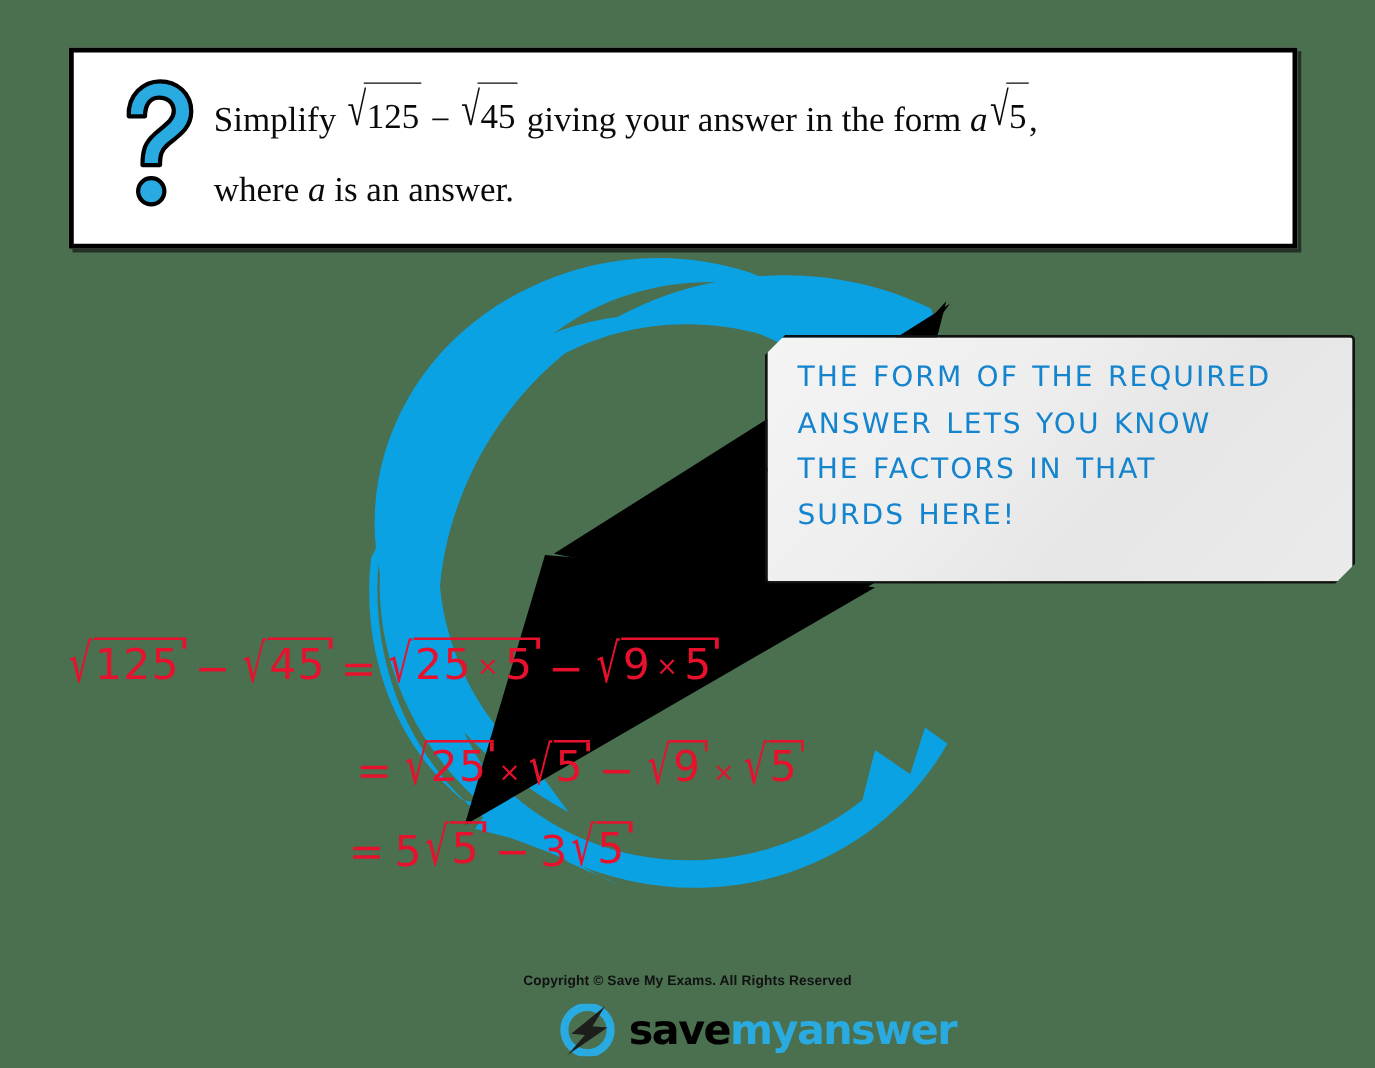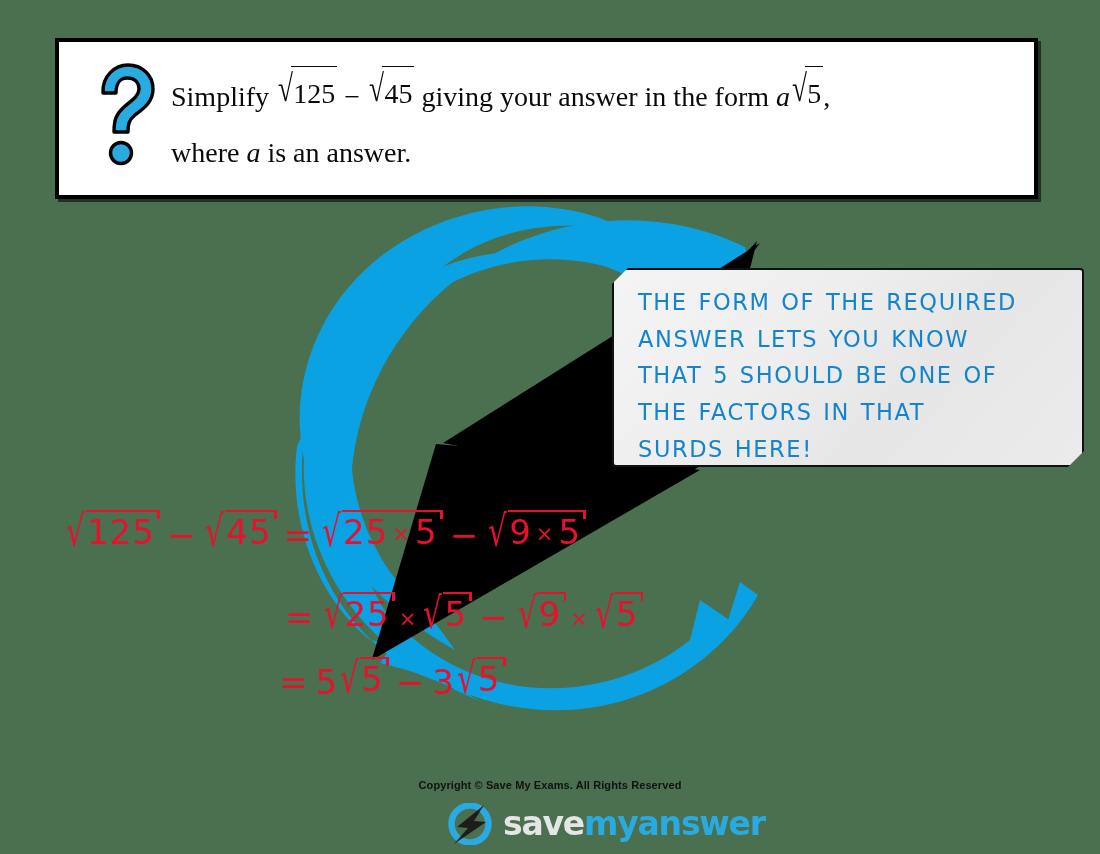--- a/index.html
+++ b/index.html
@@ -149,21 +149,21 @@
   .hw .radical > .rbody::after {
     content: "";
     position: absolute;
     right: 0;
     top: 0;
     width: 2.6px;
     height: 7px;
     background: currentColor;
   }
 
-  .line1 { left: 64px;  top: 513px; }
+  .line1 { left: 53px;  top: 513px; }
   .line2 { left: 278px; top: 595px; }
   .line3 { left: 272px; top: 660px; }
   .line4 { left: 280px; top: 740px; }
 
   
   .footer-copy {
     position: absolute;
     left: 0;
     top: 779px;
     width: 1100px;
@@ -184,21 +184,21 @@
   .logo-word {
     position: absolute;
     left: 57px;
     top: 2px;
     font-family: "DejaVu Sans", "Liberation Sans", sans-serif;
     font-size: 33px;
     font-weight: bold;
     letter-spacing: -1.2px;
     line-height: 38px;
   }
-  .logo-save { color: #e5e5e5; }
+  .logo-save { color: #000000; }
   .logo-my   { color: #29abe2; }
   .logo-exams{ color: #29abe2; }
 </style>
 </head>
 <body>
 
 <div id="stage">
 
   <svg class="watermark" viewBox="0 0 1100 854">
 
@@ -300,21 +300,20 @@
   </div>
 
   <div class="callout">
     <svg class="callout-pin" viewBox="0 0 22 12">
       <line x1="0" y1="6" x2="12" y2="6" stroke="#111111" stroke-width="1.8"></line>
       <circle cx="15" cy="6" r="4" fill="none" stroke="#111111" stroke-width="2"></circle>
     </svg>
     <div class="callout-inner">
       <div>THE FORM OF THE REQUIRED</div>
       <div>ANSWER LETS YOU KNOW</div>
-      <div>THAT 5 SHOULD BE ONE OF</div>
       <div>THE FACTORS IN THAT</div>
       <div>SURDS HERE!</div>
     </div>
   </div>
 
   <div class="work hw w-red line1">
     <span class="radical"><span class="rsign">√</span><span class="rbody">125</span></span><span class="op">−</span><span class="radical"><span class="rsign">√</span><span class="rbody">45</span></span><span class="op">=</span><span class="radical"><span class="rsign">√</span><span class="rbody"><span>25</span><span class="times">×</span><span>5</span></span></span><span class="op">−</span><span class="radical"><span class="rsign">√</span><span class="rbody"><span>9</span><span class="times">×</span><span>5</span></span></span>
   </div>
 
   <div class="work hw w-red line2">

